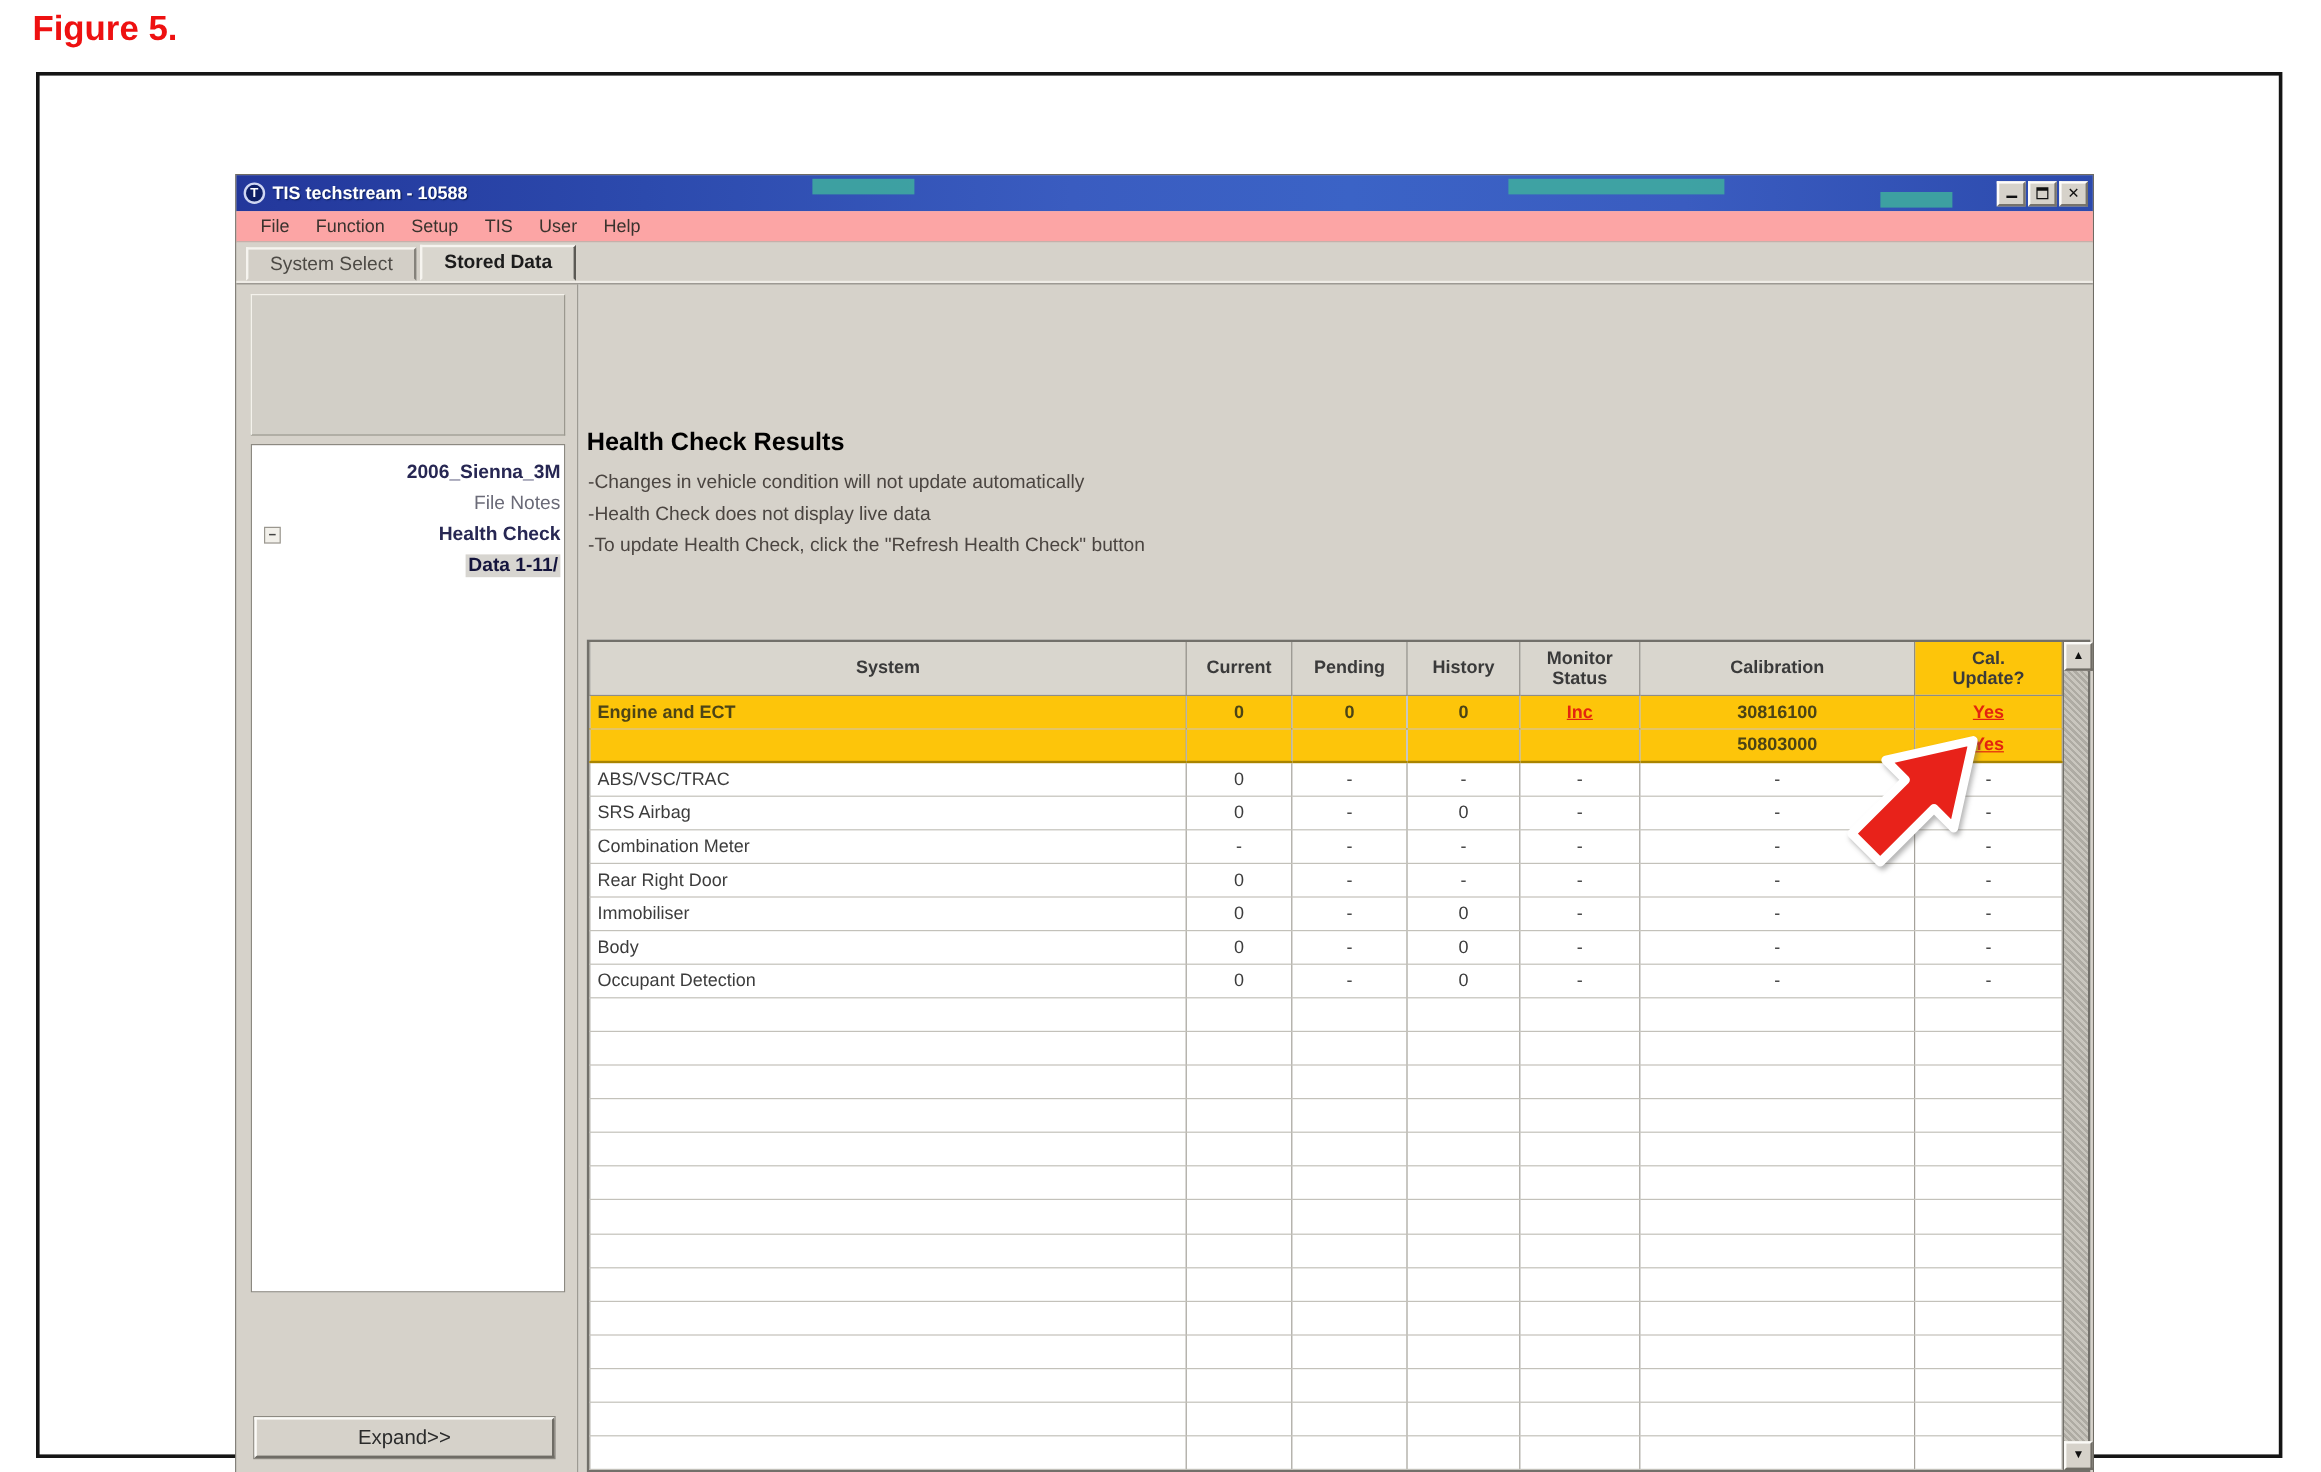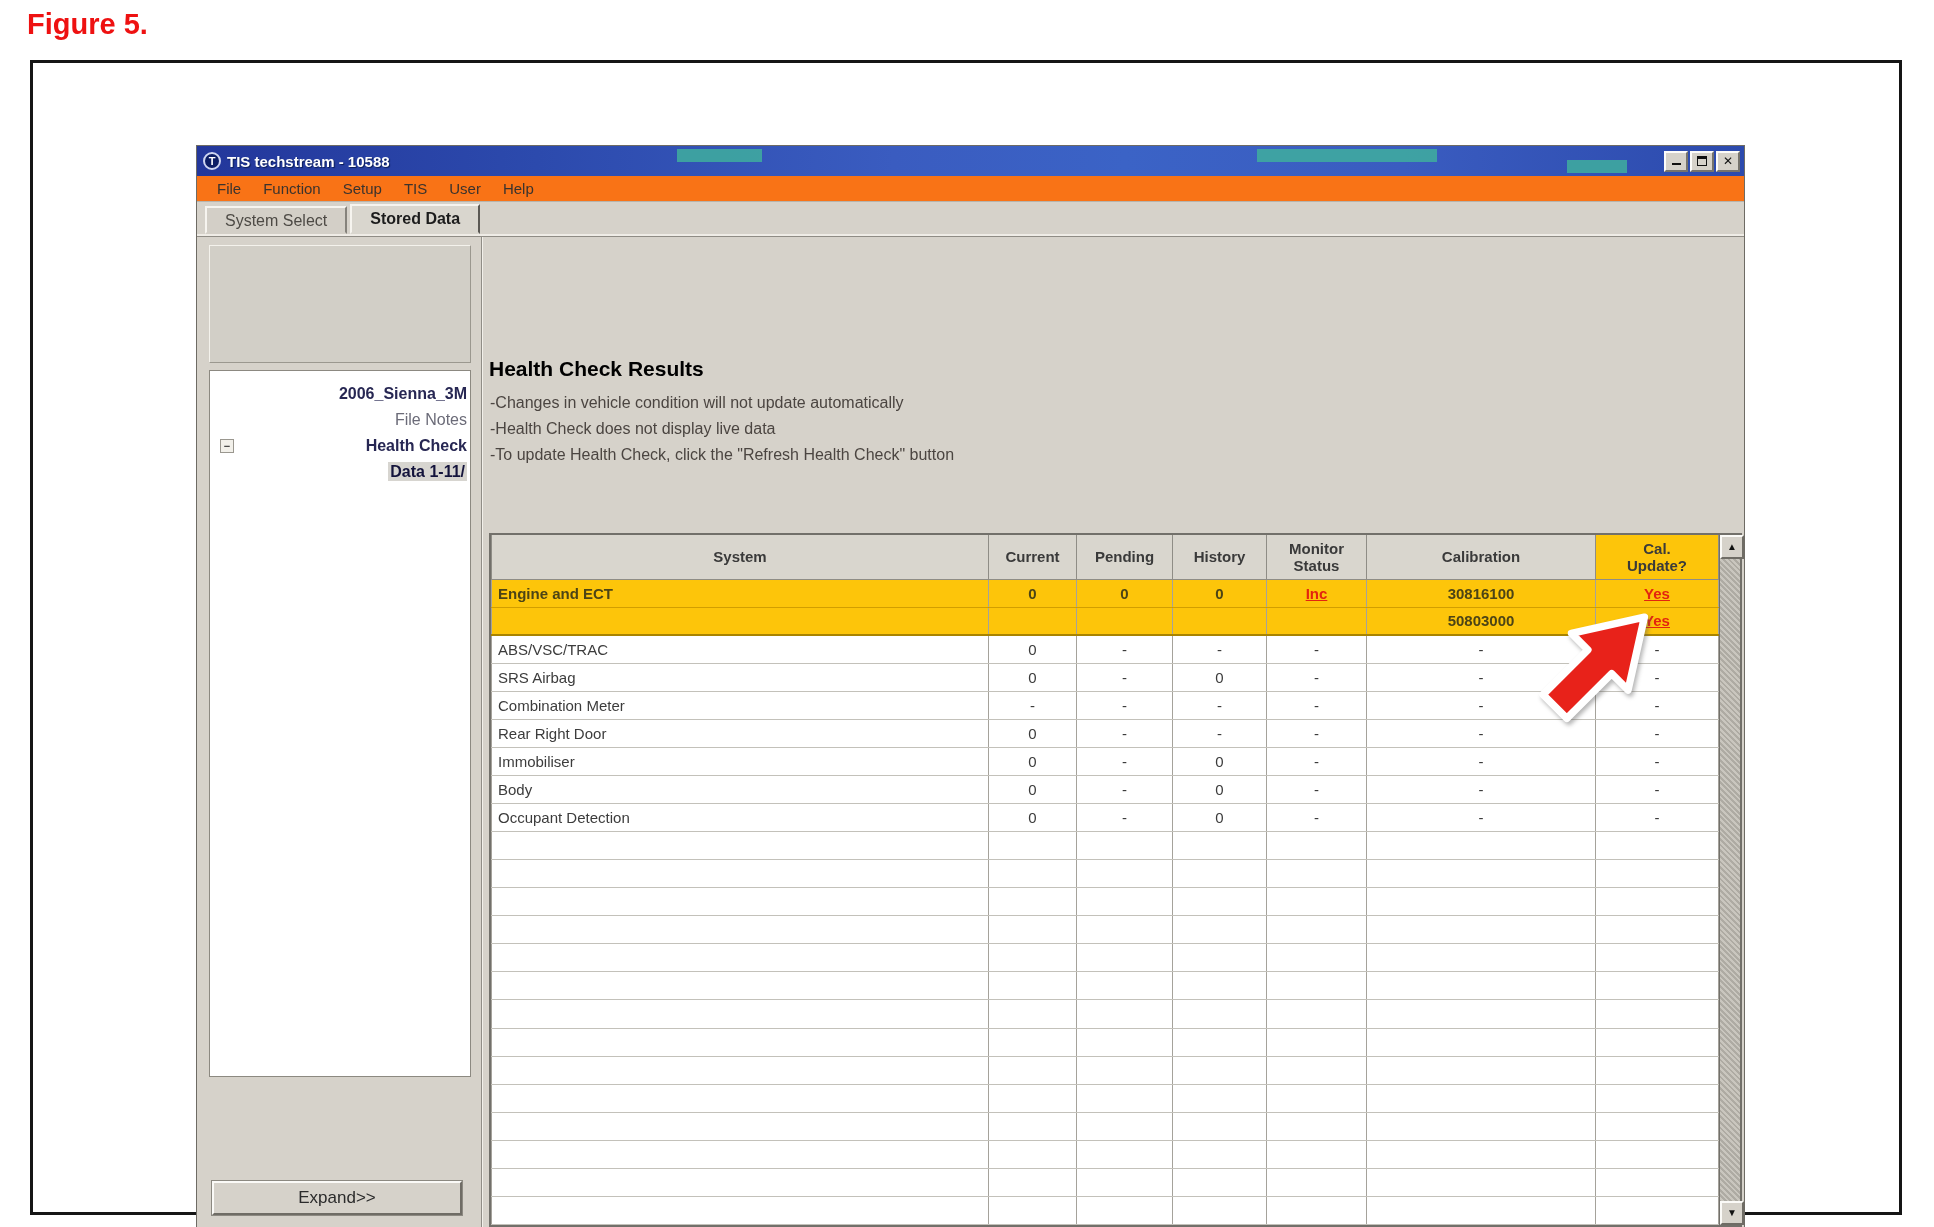--- a/index.html
+++ b/index.html
@@ -17,21 +17,21 @@
     background:linear-gradient(90deg,#23379b 0%, #2c4aad 22%, #3a5cc0 45%, #3b63c6 60%, #3a5cc0 78%, #2c4aad 100%);
     display:flex; align-items:center; padding:0 4px; }
   .title-teal { position:absolute; top:3px; height:13px; background:#3fae9e; opacity:.85; }
   .titlebar-icon { width:18px; height:18px; border-radius:50%; background:#0d1e66; border:2px solid #cfd6f2; color:#ffffff; font-size:11px; font-weight:bold; text-align:center; line-height:14px; margin:0 6px 0 2px; position:relative; z-index:2; }
   .titlebar-title { color:#ffffff; font-size:15px; font-weight:bold; text-shadow:1px 1px 1px #0a1c55; position:relative; z-index:2; }
   .win-buttons { margin-left:auto; display:flex; gap:2px; position:relative; z-index:2; }
   .win-btn { width:24px; height:21px; background:#d6d2ca; border:2px solid; border-color:#fdfcfa #76736c #76736c #fdfcfa; font-size:12px; line-height:16px; text-align:center; color:#111; }
   .glyph-min { display:inline-block; width:9px; border-bottom:2px solid #111; height:12px; }
   .glyph-max { display:inline-block; width:10px; height:10px; border:1px solid #111; border-top:3px solid #111; margin-top:3px; }
 
-  .menubar { position:absolute; left:0; top:30px; width:100%; height:26px; background:#f97316; border-bottom:1px solid #b7b4ac; display:flex; align-items:center; padding-left:10px; gap:2px; }
+  .menubar { position:absolute; left:0; top:30px; width:100%; height:26px; background:#fca5a5; border-bottom:1px solid #b7b4ac; display:flex; align-items:center; padding-left:10px; gap:2px; }
   .menu-item { font-size:15px; color:#3a332e; padding:2px 10px; }
 
   .tabstrip { position:absolute; left:0; top:56px; width:100%; height:34px; background:#d6d2ca; border-bottom:2px solid #efece6; display:flex; align-items:flex-end; padding-left:8px; }
   .tab { height:28px; padding:4px 18px 0; font-size:16px; background:#d3cfc7; border:2px solid; border-color:#f6f4ef #85827b transparent #f6f4ef; color:#4d4a45; margin-right:3px; }
   .tab.active { font-weight:bold; color:#1c1c1c; background:#d9d6ce; height:30px; border-right-color:#5b5954; }
 
   .content { position:absolute; left:0; top:90px; width:100%; height:1020px; background:#d6d2ca; border-top:1px solid #8f8c85; }
   .v-divider { position:absolute; left:284px; top:0; width:2px; height:1020px; background:#908d86; border-right:1px solid #f2f0ea; }
 
   

